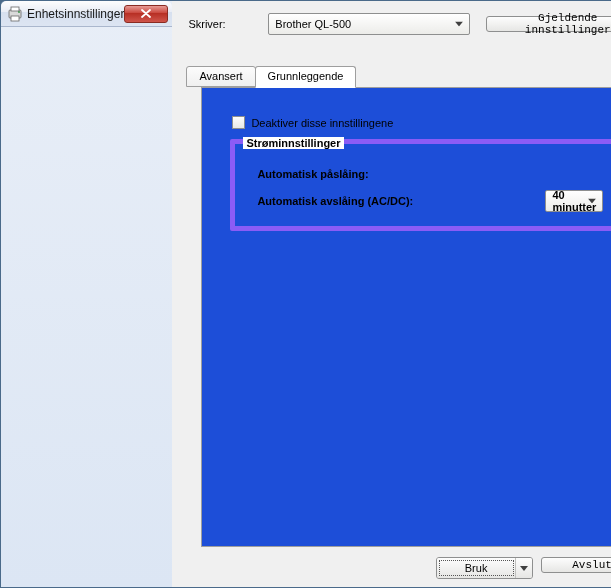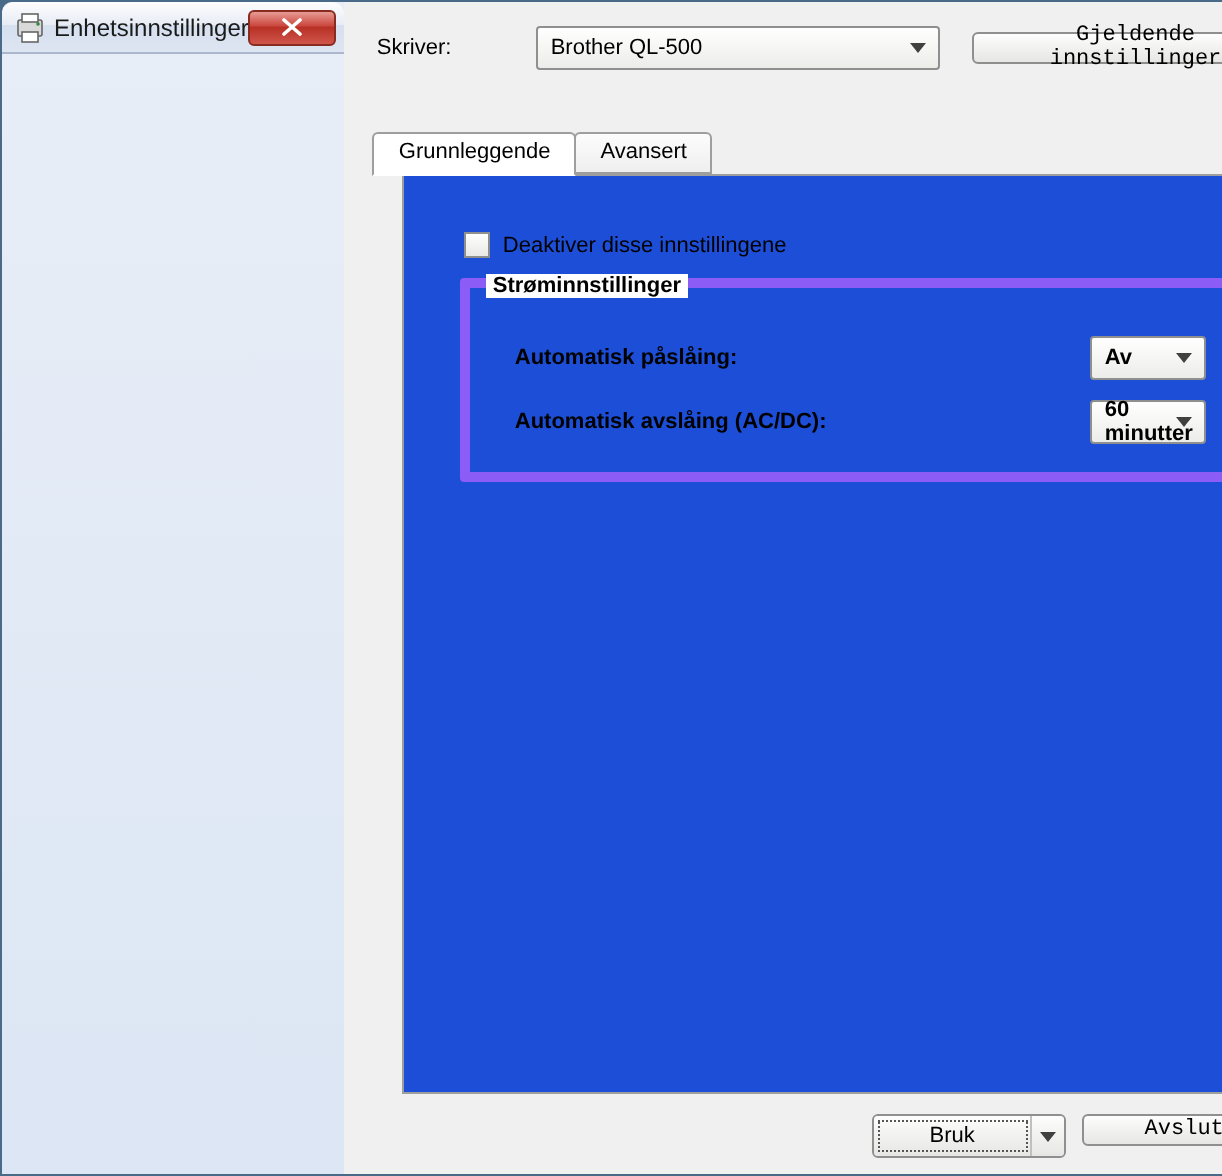--- a/index.html
+++ b/index.html
@@ -241,49 +241,41 @@
               <path d="M0 0 L4 5 L8 0 Z" fill="#404040"></path>
             </svg>
           </span>
       </div>
       <div class="spacer"></div>
       <button class="btn">Gjeldende innstillinger</button>
     </div>
 
     <div class="tabs-wrap">
       <div class="tab-headers">
+        <div class="tab">Avansert</div>
         <div class="tab active">Grunnleggende</div>
-        <div class="tab">Avansert</div>
       </div>
       <div class="tab-panel">
 
         <div class="checkbox-row">
           <span class="cb"></span>
           <span><span></span><span class="ul">D</span><span>eaktiver disse innstillingene</span></span>
         </div>
 
         <div class="fieldset">
           <span class="legend">Strøminnstillinger</span>
 
           <div class="form-row">
             <span class="form-lbl">Automatisk påslåing:</span>
-            <div class="combo form-combo">
-              <span>Av</span>
-              <span class="arrow">
-                  <svg viewBox="0 0 8 5">
-                    <path d="M0 0 L4 5 L8 0 Z" fill="#404040"></path>
-                  </svg>
-                </span>
-            </div>
           </div>
 
           <div class="form-row">
             <span class="form-lbl">Automatisk avslåing (AC/DC):</span>
             <div class="combo form-combo">
-              <span>60 minutter</span>
+              <span>40 minutter</span>
               <span class="arrow">
                   <svg viewBox="0 0 8 5">
                     <path d="M0 0 L4 5 L8 0 Z" fill="#404040"></path>
                   </svg>
                 </span>
             </div>
           </div>
 
         </div>
 

